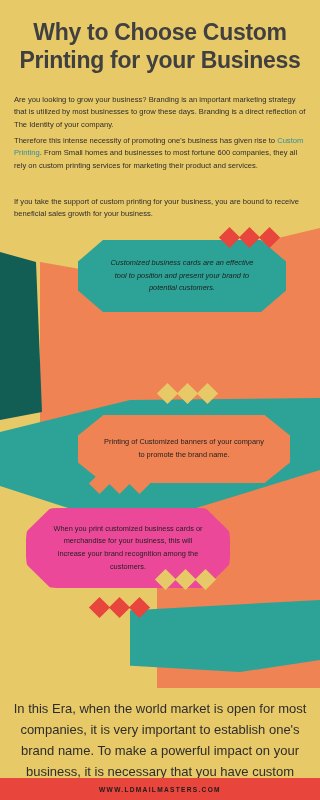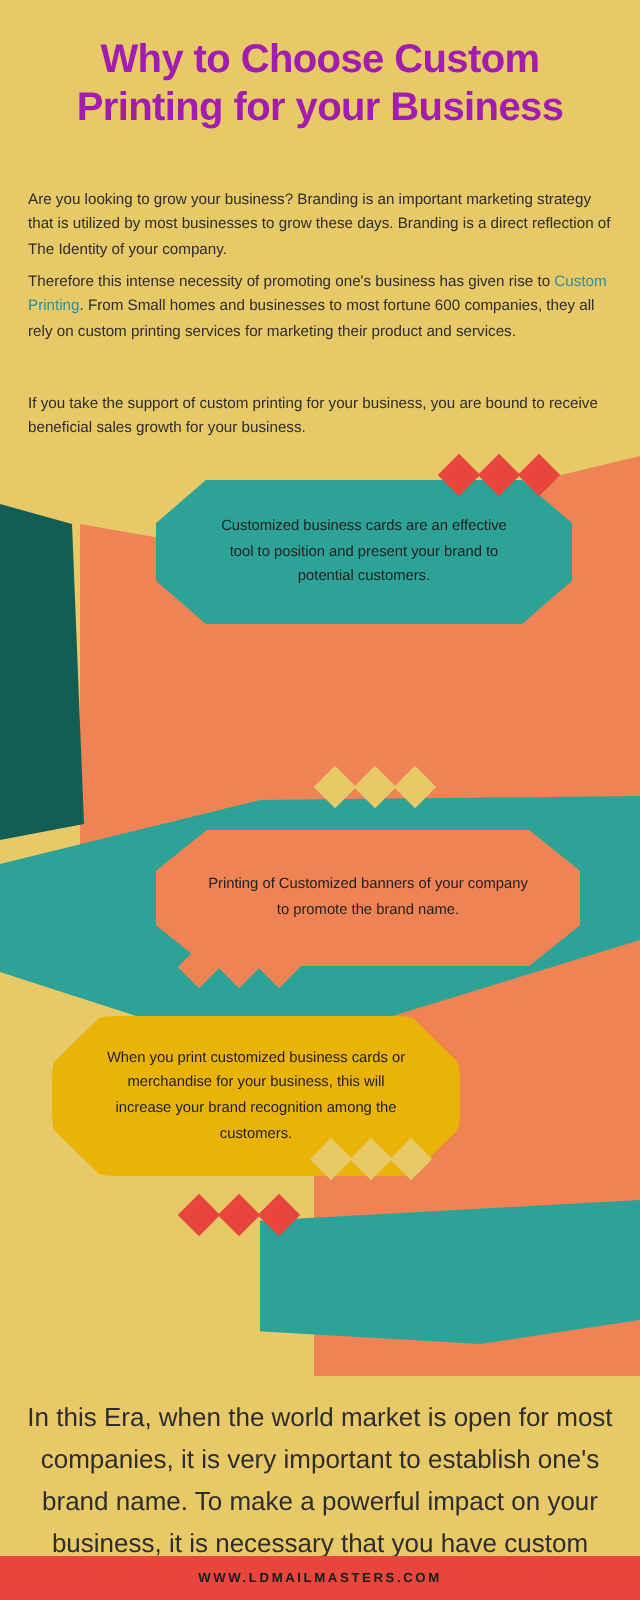--- a/index.html
+++ b/index.html
@@ -8,22 +8,22 @@
     font-family:"Liberation Sans", sans-serif;
     background:#e8c967;
     position:relative;
     overflow:hidden;
   }
   #bg { position:absolute; inset:0; width:320px; height:800px; z-index:0; }
   #content { position:absolute; inset:0; z-index:2; width:320px; height:800px; }
 
   .title {
     position:absolute; top:18px; left:10px; width:300px;
-    text-align:center; color:#a21caf;
-    font-size:20px; font-weight:bold; line-height:1.22;
+    text-align:center; color:#404040;
+    font-size:23px; font-weight:bold; line-height:1.22;
     letter-spacing:-0.3px;
   }
   .intro {
     position:absolute; left:14px; width:292px;
     text-align:left; color:#2d2d2d;
     font-size:7.6px; line-height:1.62;
   }
   .intro a { color:#2f8f9d; text-decoration:none; }
 
   .card {
@@ -77,40 +77,40 @@
     <span>Therefore this intense necessity of promoting one's business has given rise to </span><a href="#">Custom Printing</a><span>. From Small homes and businesses to most fortune 600 companies, they all rely on custom printing services for marketing their product and services.</span>
   </div>
 
   <div class="intro" style="top:196px;">If you take the support of custom printing for your business, you are bound to receive beneficial sales growth for your business.</div>
 
   <div class="dia-row" style="left:222px; top:230px;">
     <span class="dia" style="background: rgb(232, 69, 60);"></span>
     <span class="dia" style="background: rgb(232, 69, 60);"></span>
     <span class="dia" style="background: rgb(232, 69, 60);"></span>
   </div>
-  <div class="card oct" style="left: 78px; top: 240px; width: 208px; height: 72px; background: rgb(44, 163, 150);">
+  <div class="card oct" style="left: 78px; top: 240px; width: 208px; height: 72px; background: rgb(44, 163, 150); font-style: italic;">
     <span>Customized business cards are an effective tool to position and present your brand to potential customers.</span>
   </div>
 
   <div class="dia-row" style="left:160px; top:386px;">
     <span class="dia" style="background: rgb(232, 201, 103);"></span>
     <span class="dia" style="background: rgb(232, 201, 103);"></span>
     <span class="dia" style="background: rgb(232, 201, 103);"></span>
   </div>
 
   <div class="card oct" style="left: 78px; top: 415px; width: 212px; height: 68px; background: rgb(239, 131, 84);">
     <span>Printing of Customized banners of your company to promote the brand name.</span>
   </div>
   <div class="dia-row" style="left:92px; top:476px;">
     <span class="dia" style="background: rgb(239, 131, 84);"></span>
     <span class="dia" style="background: rgb(239, 131, 84);"></span>
     <span class="dia" style="background: rgb(239, 131, 84);"></span>
   </div>
 
-  <div class="card oct" style="left: 26px; top: 508px; width: 204px; height: 80px; background: #eab308; border-radius: 31px;">
+  <div class="card oct" style="left: 26px; top: 508px; width: 204px; height: 80px; background: #ec4899; border-radius: 31px;">
     <span>When you print customized business cards or merchandise for your business, this will increase your brand recognition among the customers.</span>
   </div>
   <div class="dia-row" style="left:158px; top:572px;">
     <span class="dia" style="background: rgb(232, 201, 103);"></span>
     <span class="dia" style="background: rgb(232, 201, 103);"></span>
     <span class="dia" style="background: rgb(232, 201, 103);"></span>
   </div>
 
   <div class="dia-row" style="left:92px; top:600px;">
     <span class="dia" style="background: rgb(232, 69, 60);"></span>

